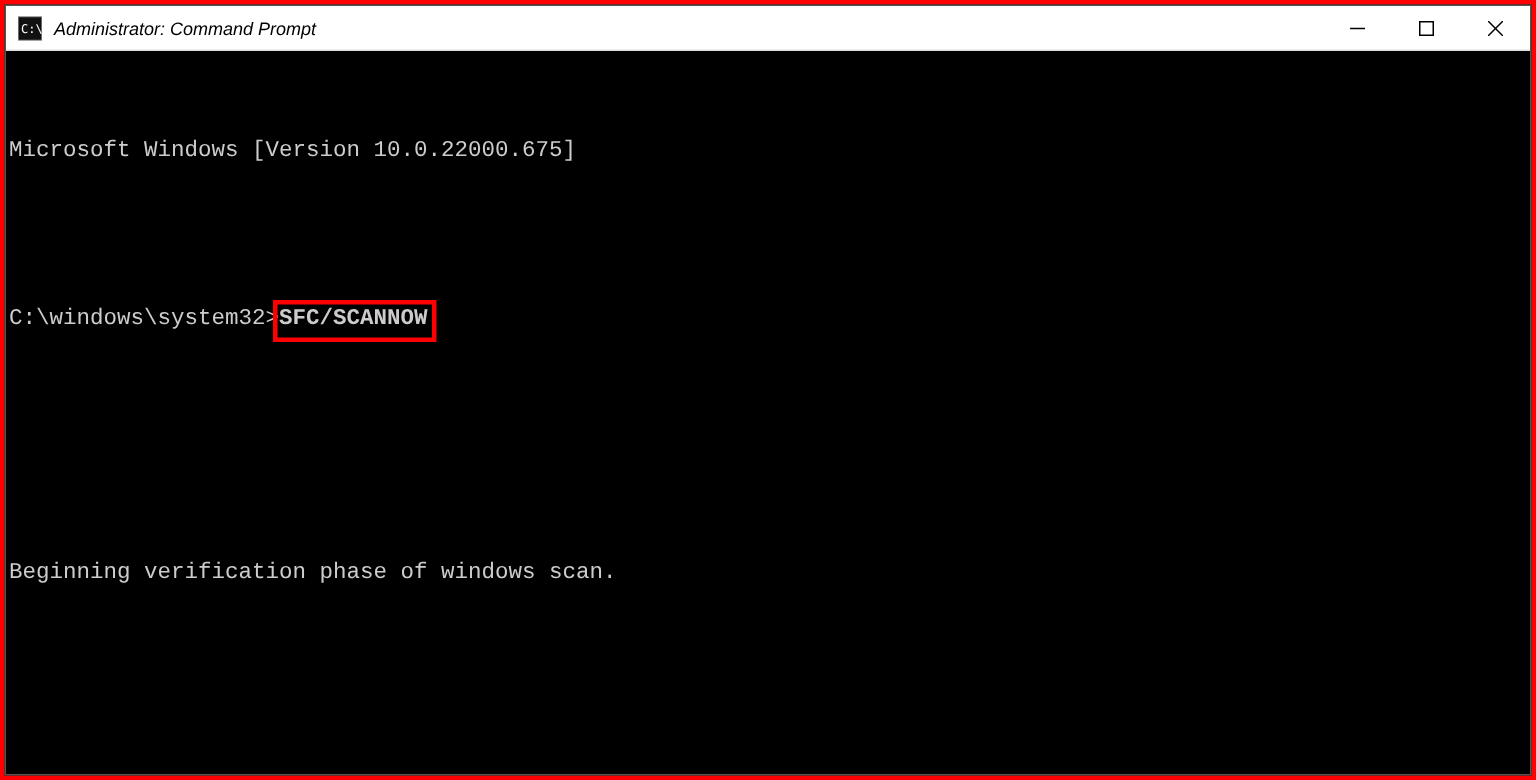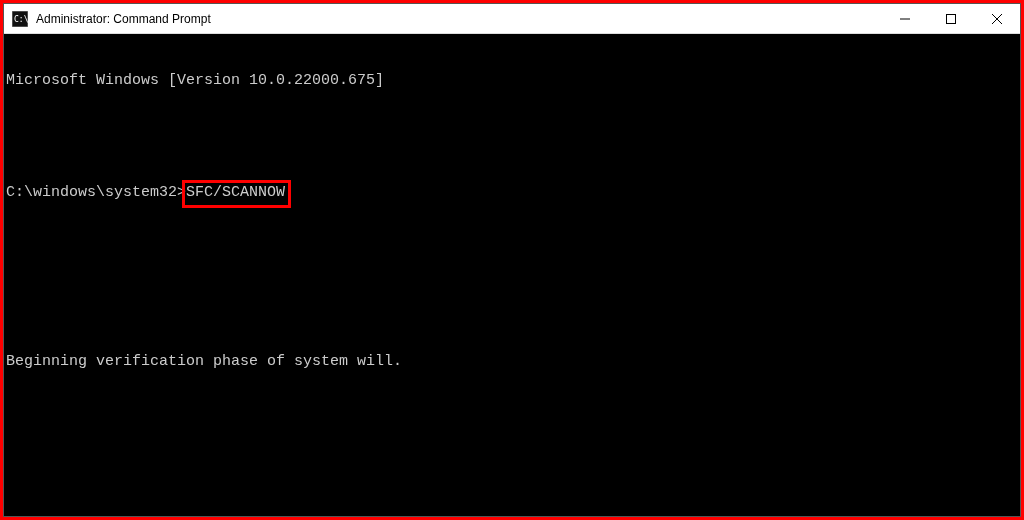--- a/index.html
+++ b/index.html
@@ -32,20 +32,21 @@
       margin: 0 8px 0 8px;
       display: inline-flex;
       align-items: center;
       justify-content: center;
     }
     .app-icon svg { width: 16px; height: 16px; }
     .title-text {
       font-size: 12px;
       color: #000;
       flex: 0 0 auto;
+      font-style: italic;
     }
     .titlebar-spacer { flex: 1; }
     .win-controls {
       display: flex;
       height: 100%;
     }
     .win-btn {
       width: 46px;
       height: 100%;
       display: flex;
@@ -56,31 +57,32 @@
       cursor: pointer;
     }
     .win-btn svg { width: 10px; height: 10px; }
     .terminal {
       flex: 1;
       background: #000;
       color: #ccc;
       font-family: Consolas, "Courier New", monospace;
       font-size: 15px;
       line-height: 1.25;
-      padding: 0 2px;
+      padding: 20px 2px;
       white-space: pre;
       overflow: hidden;
       position: relative;
     }
     .t-line { min-height: 1.25em; }
     .prompt-row { display: flex; align-items: flex-start; }
     .prompt-text { }
     .cmd-highlight {
       position: relative;
       display: inline-block;
+      font-weight: bold;
     }
     .cmd-highlight::before {
       content: "";
       position: absolute;
       left: -4px;
       right: -6px;
       top: -4px;
       bottom: -5px;
       border: 3px solid #ff0000;
       pointer-events: none;
@@ -119,21 +121,21 @@
       </button>
     </div>
   </div>
 
   <div class="terminal">
     <div class="t-line">Microsoft Windows [Version 10.0.22000.675]</div>
     <div class="t-line">&nbsp;</div>
     <div class="t-line prompt-row"><span class="prompt-text">C:\windows\system32&gt;</span><span class="cmd-highlight">SFC/SCANNOW</span></div>
     <div class="t-line">&nbsp;</div>
     <div class="t-line">&nbsp;</div>
-    <div class="t-line">Beginning verification phase of system will.</div>
+    <div class="t-line">Beginning verification phase of windows scan.</div>
     
     
     
     
     
   </div>
 
 </div>
 
 </body></html>

